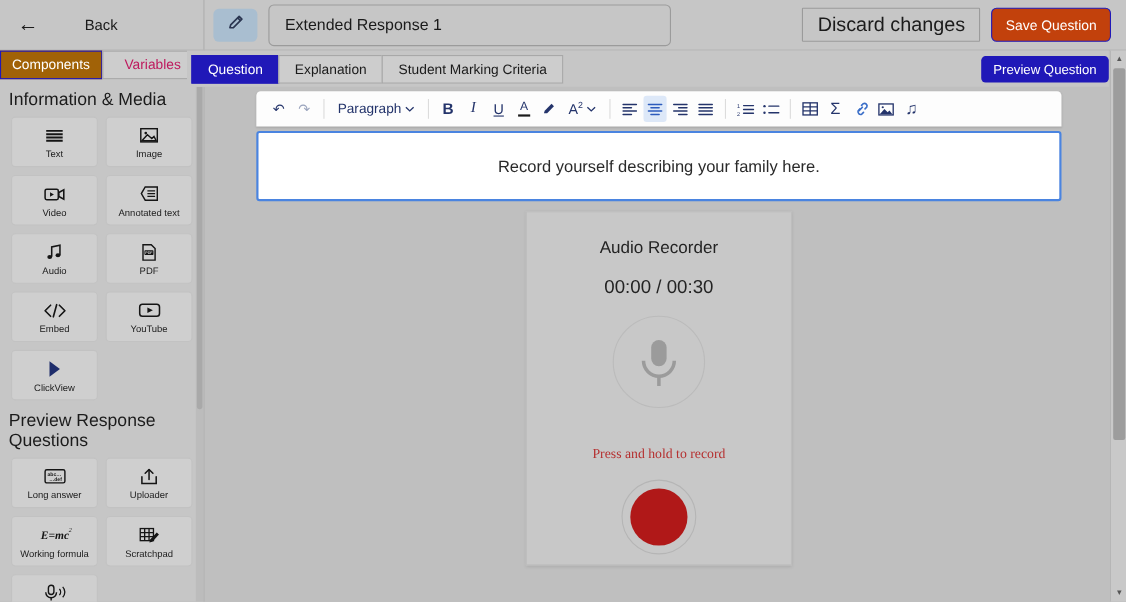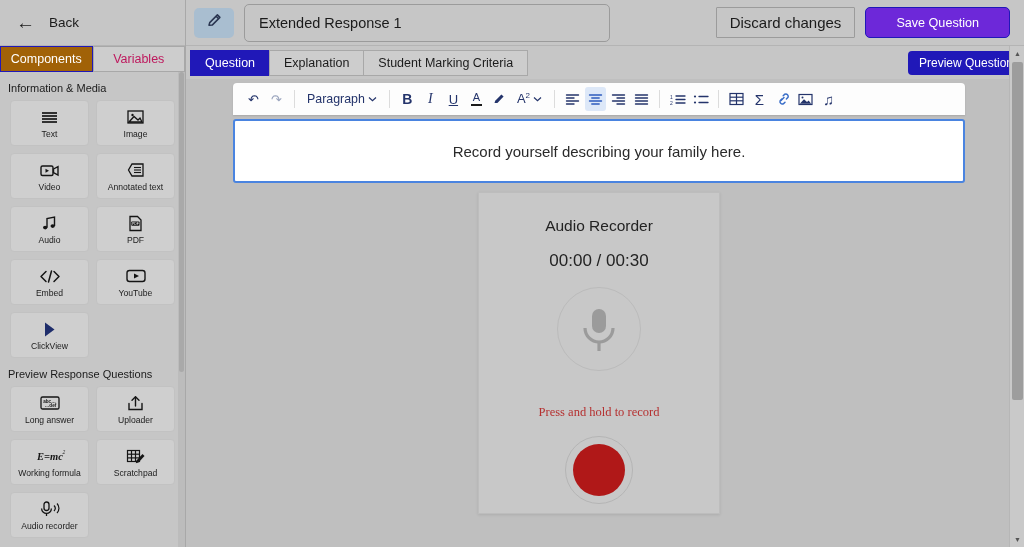--- a/index.html
+++ b/index.html
@@ -17,32 +17,32 @@
     width: 186px; height: 547px;
     background: #c6c6c6;
     border-right: 1px solid #a8a8a8;
   }
   #back-bar {
     height: 46px; display: flex; align-items: center;
     padding-left: 16px; gap: 14px;
     border-bottom: 1px solid #b4b4b4;
   }
   #back-bar .arrow { font-size: 19px; color: #1b1b1b; line-height: 1; }
-  #back-bar .lbl { font-size: 13.5px; color: #1b1b1b; }
+  #back-bar .lbl { font-size: 13.5px; color: #1b1b1b; margin-left: 28px; }
 
   #side-tabs { display: flex; height: 26px; }
   .side-tab {
     flex: 1; display: flex; align-items: center; justify-content: center;
     font-size: 12.5px; border: 1px solid #a8a8a8;
   }
   .side-tab.active { background: #a16207; color: #fff; border-color: #2018b8; }
   .side-tab.inactive { background: #cdcdcd; color: #be185d; }
 
   .group-title {
-    font-size: 11px; color: #1b1b1b;
+    font-size: 16px; color: #1b1b1b;
     padding: 10px 0 6px 8px;
   }
   .comp-grid {
     display: grid; grid-template-columns: 1fr 1fr;
     gap: 7px; padding: 0 10px 0 10px;
   }
   .comp {
     height: 46px; background: #cfcfcf; border-radius: 4px;
     border: 1px solid #c2c2c2;
     display: flex; flex-direction: column;
@@ -74,31 +74,31 @@
   #title-input {
     flex: 0 0 auto; width: 366px; height: 38px;
     background: #c6c6c6; border: 1px solid #9b9b9b; border-radius: 5px;
     display: flex; align-items: center; padding-left: 14px;
     font-size: 14.5px; color: #1b1b1b;
   }
   #top-actions { margin-left: auto; display: flex; align-items: center; gap: 10px; }
   #discard-btn {
     height: 31px; padding: 0 13px; border-radius: 1px;
     background: #c6c6c6; border: 1px solid #9b9b9b;
-    display: flex; align-items: center; font-size: 15px; color: #1b1b1b;
+    display: flex; align-items: center; font-size: 18px; color: #1b1b1b;
   }
   #save-btn {
-    height: 31px; padding: 0 30px; border-radius: 5px;
-    background: #6d28d9; color: #fff; border: 1px solid #2018b8;
+    height: 31px; padding: 0 12px; border-radius: 5px;
+    background: #c2410c; color: #fff; border: 1px solid #2018b8;
     display: flex; align-items: center; font-size: 12.6px;
   }
 
   
   #tabrow {
-    position: absolute; left: 186px; top: 46px;
+    position: absolute; left: 170px; top: 46px;
     width: 838px; height: 33px;
     background: #c6c6c6;
     display: flex; align-items: center; padding-left: 4px; gap: 0px;
   }
   .tab {
     height: 26px; padding: 0 14px; display: flex; align-items: center;
     font-size: 12.5px; border: 1px solid #a8a8a8; margin-right: -1px;
   }
   .tab.active { background: #2018b8; color: #fff; border-color: #2018b8; }
   .tab.inactive { background: #cdcdcd; color: #1b1b1b; }

